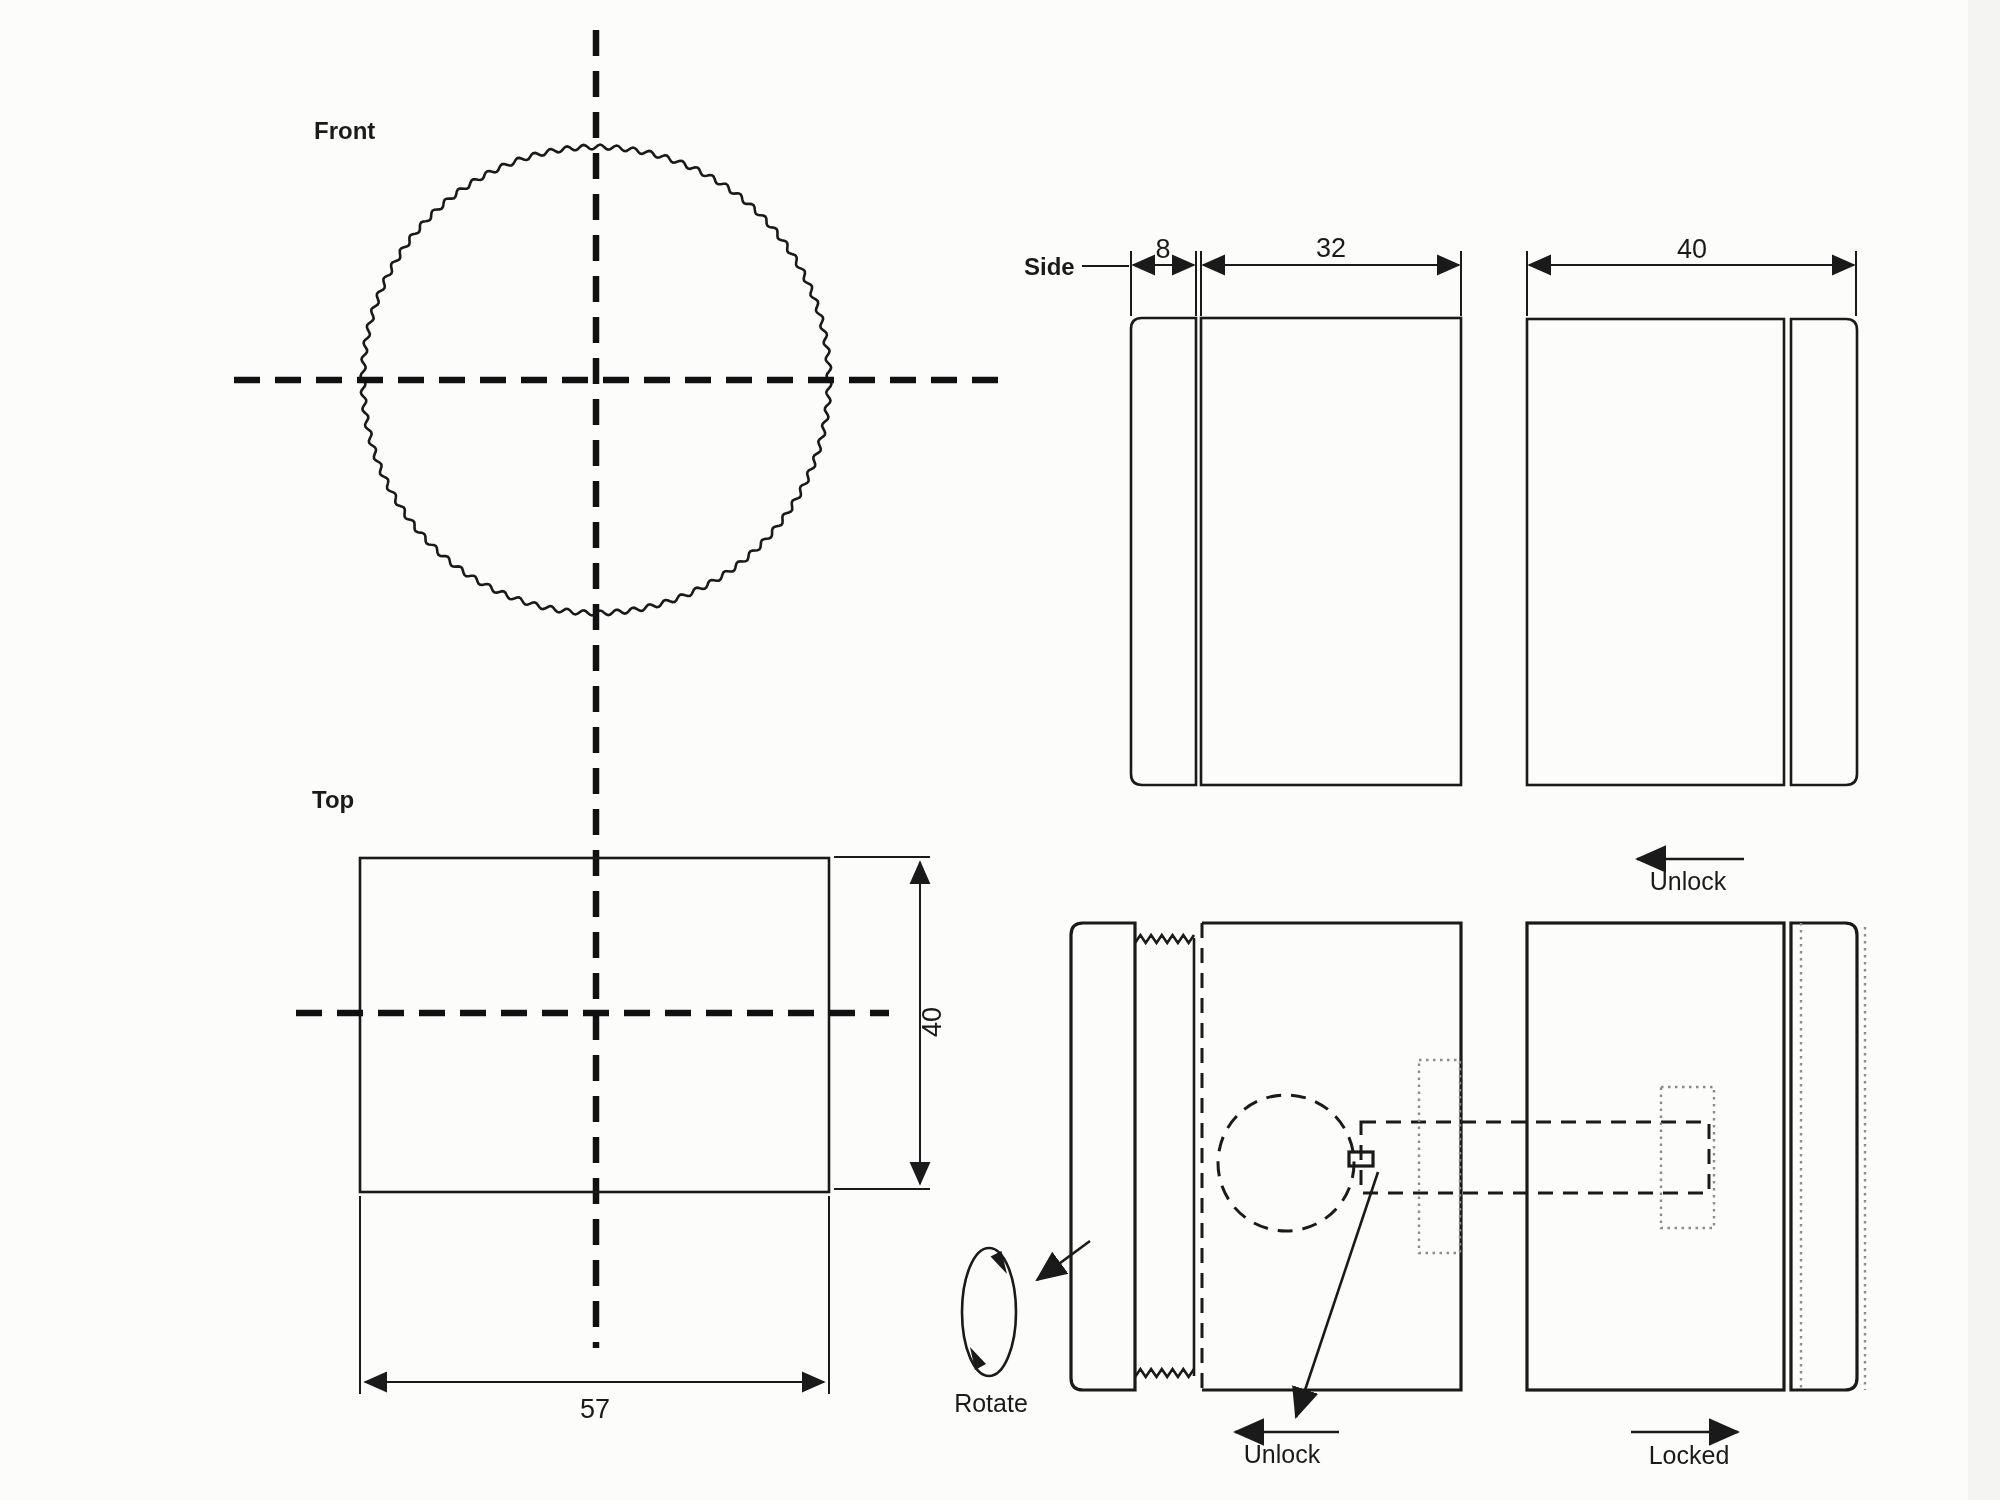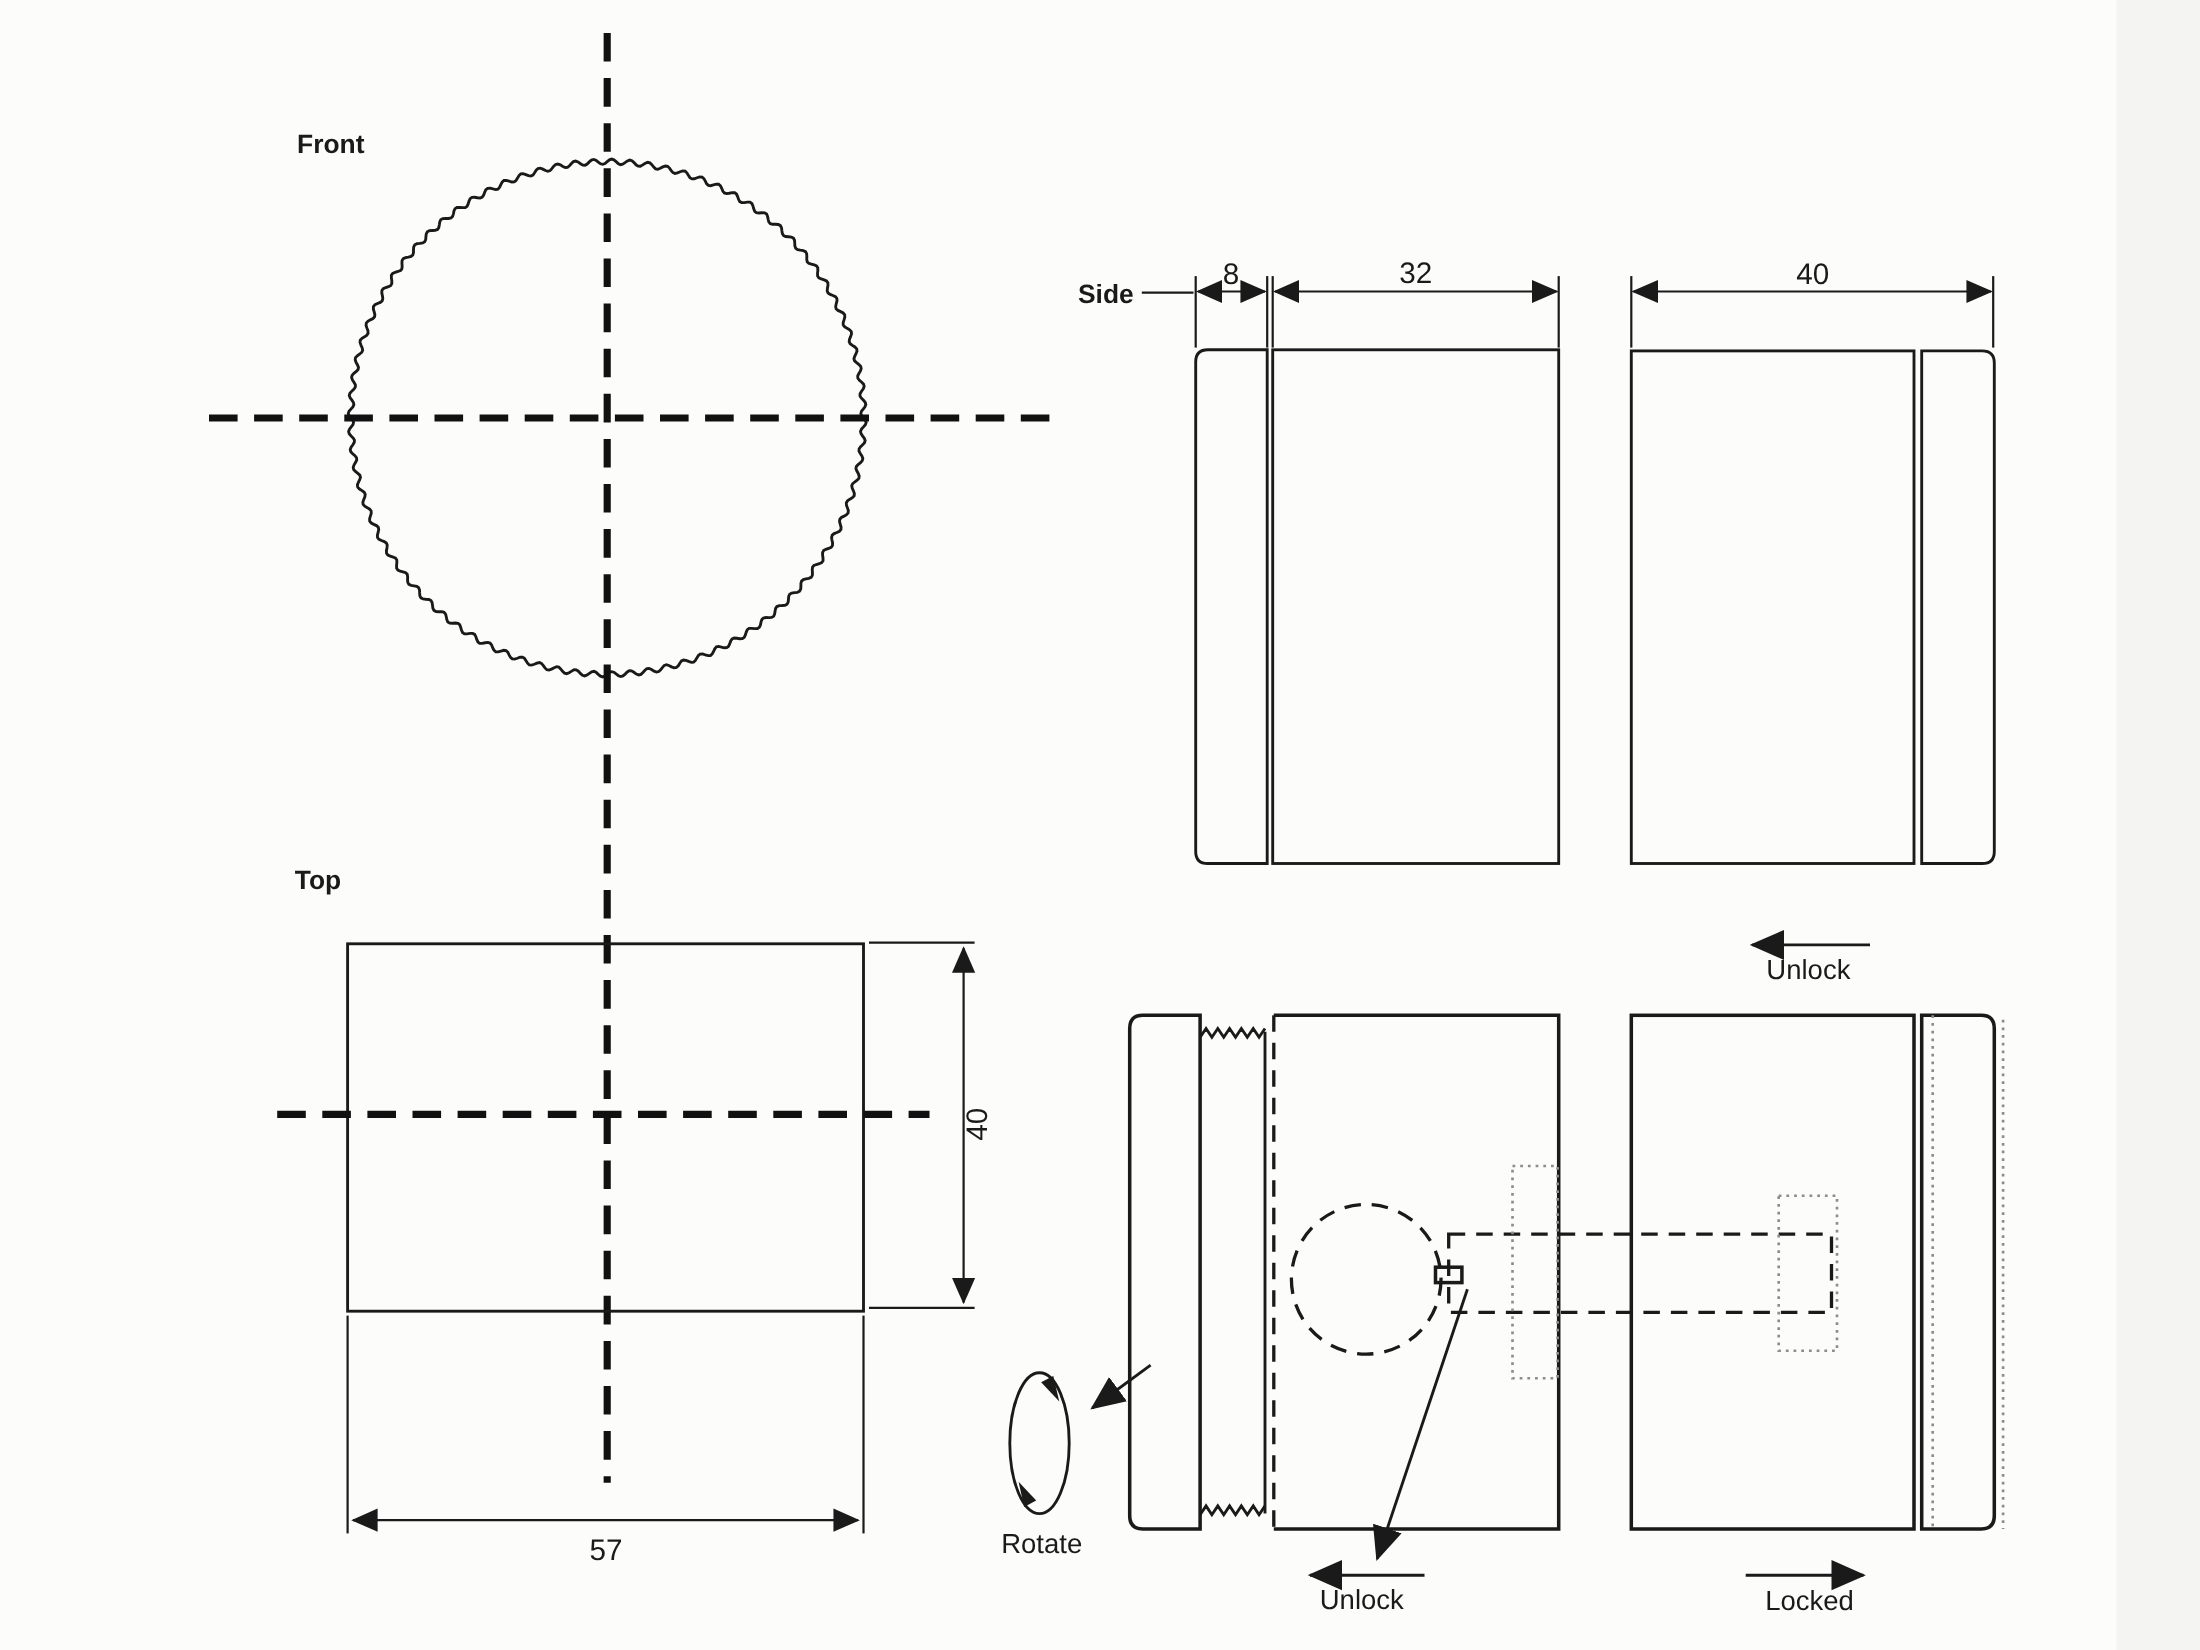--- a/index.html
+++ b/index.html
@@ -1,16 +1,16 @@
 <!DOCTYPE html>
 <html><head>
 <meta charset="utf-8">
 <style>
   html,body{margin:0;padding:0;background:#f4f4f2;}
-  .page{width:1924px;height:1500px;background:#fcfcfb;position:relative;overflow:hidden;}
+  .page{width:1924px;height:1500px;background:#fcfcfb;position:relative;overflow:hidden;padding-left:44px;}
   svg{display:block;}
   text{font-family:"Liberation Sans","DejaVu Sans",sans-serif;fill:#1a1a1a;}
   .view-label{font-size:24px;font-weight:bold;}
   .dim-label{font-size:27px;font-weight:normal;}
   .note-label{font-size:25px;font-weight:normal;}
   .outline{fill:none;stroke:#1a1a1a;stroke-width:2.6;}
   .thick{fill:none;stroke:#1a1a1a;stroke-width:3.2;}
   .thin{fill:none;stroke:#1a1a1a;stroke-width:2;}
   .centerline{fill:none;stroke:#111;stroke-width:6.5;stroke-dasharray:26 15;}
   .dashedline{fill:none;stroke:#1a1a1a;stroke-width:3;stroke-dasharray:15 10;}

